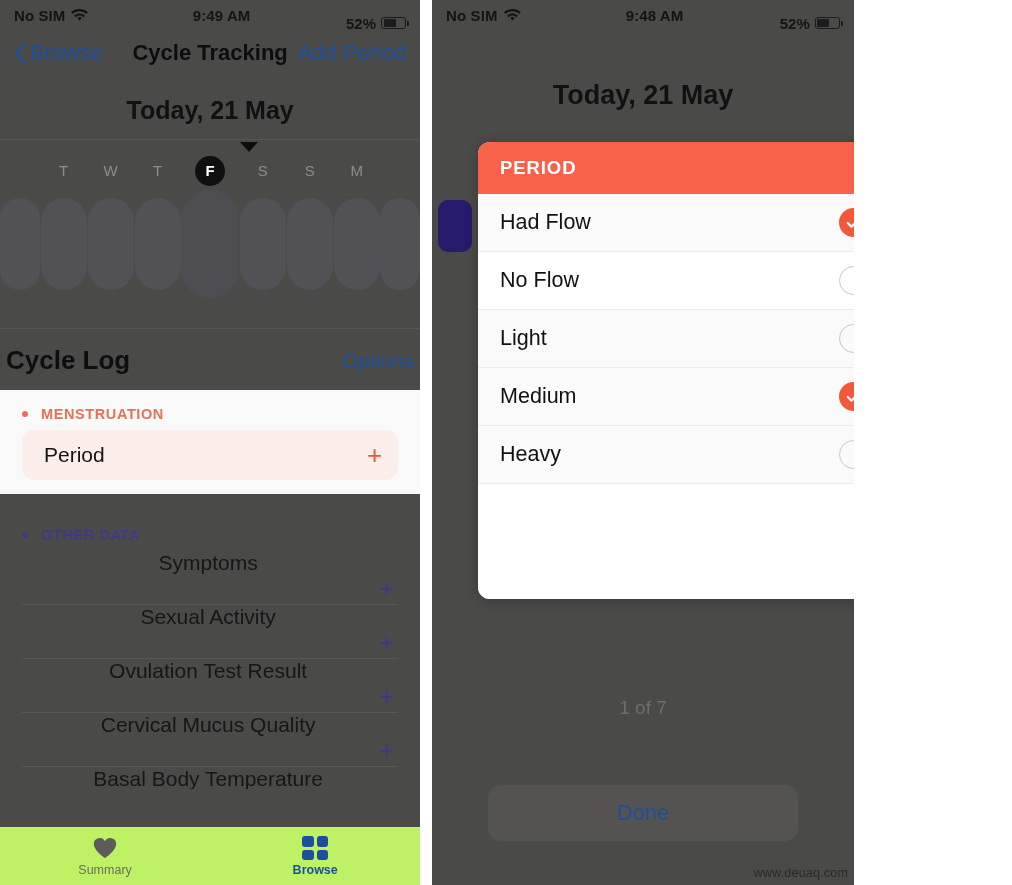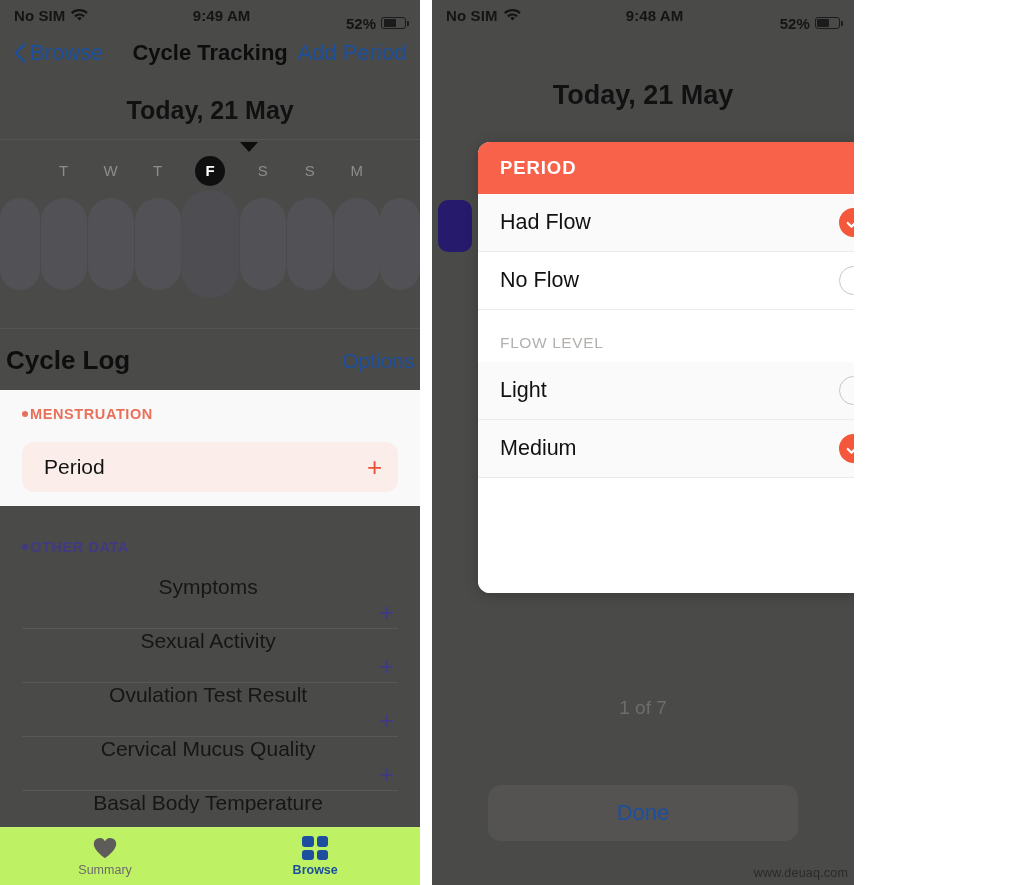--- a/index.html
+++ b/index.html
@@ -59,21 +59,21 @@
   .cal-bottom-sep { height:1px; background:rgba(255,255,255,0.06); margin-top:30px; }
 
   
   .log-head { display:flex; align-items:center; padding: 16px 6px 14px; }
   .log-title { font-size:26px; font-weight:700; color:#0e0e0e; }
   .log-options { margin-left:auto; color:#1c4f9c; font-size:21px; }
 
   
   .section { background: rgba(255,255,255,.97); padding: 10px 0 14px; }
   .section.dim { background: transparent; margin-top: 17px; }
-  .sec-label { display:flex; align-items:center; gap:2px; padding: 6px 22px 20px; font-size:14.5px; font-weight:700; letter-spacing:.6px; }
+  .sec-label { display:flex; align-items:center; gap:13px; padding: 6px 22px 8px; font-size:14.5px; font-weight:700; letter-spacing:.6px; }
   .sec-label.mens { color:#e8705a; }
   .sec-label.other { color:#3f3a83; }
   .dot { width:6px;height:6px;border-radius:50%; background:currentColor; }
   .row-card { margin: 0 22px; background:#fbeeea; border-radius:12px; }
   .row { display:flex; align-items:center; height:50px; padding: 0 16px 0 22px; font-size:21px; color:#131313; }
   .row .plus { margin-left:auto; font-size:26px; line-height:1; color:#e8533a; font-weight:400; }
   .other-list { margin: 0 22px; }
   .other-row { display:flex; align-items:center; height:54px; font-size:21px; color:#161616; border-bottom:1px solid rgba(255,255,255,0.08); padding-right:4px;flex-direction:column; }
   .other-row:last-child { border-bottom:none; }
   .other-row .plus { margin-left:auto; font-size:26px; line-height:1; color:#3f3a83; }
@@ -312,38 +312,39 @@
               <path d="M3.3 10.6 7.6 15 16.7 5.6" stroke="#ffffff" stroke-width="2.6" fill="none" stroke-linecap="round" stroke-linejoin="round"></path>
             </svg>
         </span>
       </div>
 
       <div class="sheet-row white">
         <span>No Flow</span>
         <span class="radio"></span>
       </div>
 
-      <div class="sheet-sub">
-        <span>FLOW LEVEL</span>
-      </div>
 
       <div class="sheet-row">
         <span>Light</span>
         <span class="radio"></span>
       </div>
 
       <div class="sheet-row">
         <span>Medium</span>
         <span class="radio on">
           <svg viewBox="0 0 20 20" width="17" height="17">
               <path d="M3.3 10.6 7.6 15 16.7 5.6" stroke="#ffffff" stroke-width="2.6" fill="none" stroke-linecap="round" stroke-linejoin="round"></path>
             </svg>
         </span>
       </div>
 
+      <div class="sheet-row">
+        <span>Heavy</span>
+        <span class="radio"></span>
+      </div>
 
       <div class="sheet-filler"></div>
     </div>
 
     <div class="pager">1 of 7</div>
     <div class="done-btn">Done</div>
 
     <div class="watermark">www.deuaq.com</div>
   </div>
 

